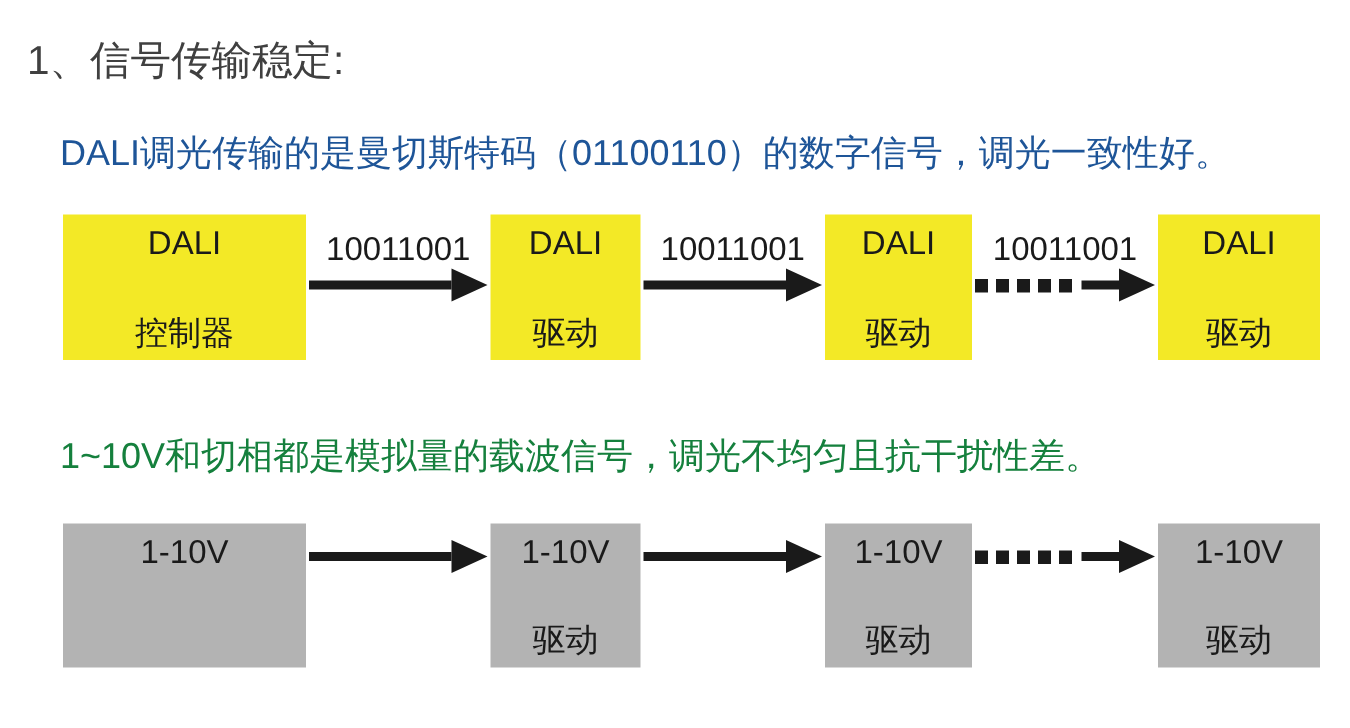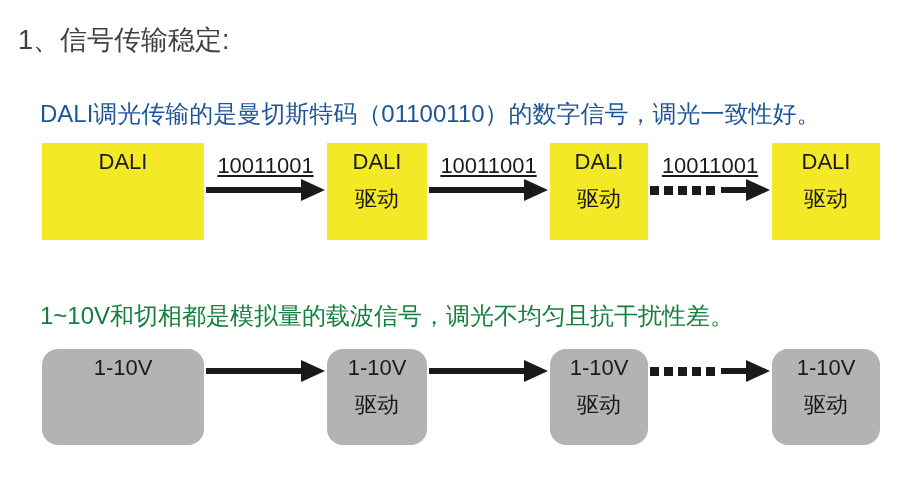--- a/index.html
+++ b/index.html
@@ -20,38 +20,37 @@
     line-height: 32px;
     color: #404040;
     white-space: nowrap;
   }
   .subtitle {
     position: absolute;
     left: 40px;
     font-size: 24px;
     line-height: 30px;
     white-space: nowrap;
-    margin-top: 11px;
   }
   .subtitle.blue { top: 88px; color: #1e5598; }
   .subtitle.dark { top: 290px; color: #15803d; }
 
   .box {
     position: absolute;
     display: flex;
     flex-direction: column;
-    justify-content: flex-start;
+    justify-content: space-between;
     align-items: center;
     text-align: center;
     font-size: 22px;
     line-height: 37px;
     color: #1a1a1a;
   }
   .box.yellow { background: #f3e926; }
-  .box.gray   { background: #b3b3b3; border-radius: 16px; }
+  .box.gray   { background: #b3b3b3; }
 
   .row1 .box { top: 143px; height: 97px; }
   .row2 .box { top: 349px; height: 96px; }
   .b1 { left: 42px;  width: 162px; }
   .b2 { left: 327px; width: 100px; }
   .b3 { left: 550px; width: 98px;  }
   .b4 { left: 772px; width: 108px; }
 
   .arrow { position: absolute; width: 119px; }
   .row1 .arrow { top: 153px; }
@@ -60,21 +59,20 @@
   .a2 { left: 429px; }
   .a3 { left: 650px; width: 120px; }
 
   .arrow-label {
     height: 26px;
     line-height: 26px;
     text-align: center;
     font-size: 22px;
     color: #1a1a1a;
     white-space: nowrap;
-    text-decoration: underline;
   }
   .arrow-line {
     display: flex;
     align-items: center;
     height: 22px;
   }
   .shaft { flex: 1; height: 6px; background: #1a1a1a; }
   .dashes {
     width: 66px;
     height: 9px;
@@ -93,20 +91,21 @@
 
 <div class="canvas">
 
   <div class="page-title">1、信号传输稳定:</div>
 
   <div class="subtitle blue">DALI调光传输的是曼切斯特码（01100110）的数字信号，调光一致性好。</div>
 
   <div class="row1">
     <div class="box yellow b1">
       <span>DALI</span>
+      <span>控制器</span>
     </div>
 
     <div class="arrow a1">
       <div class="arrow-label">10011001</div>
       <div class="arrow-line">
         <div class="shaft"></div>
         <div class="head"></div>
       </div>
     </div>
 

